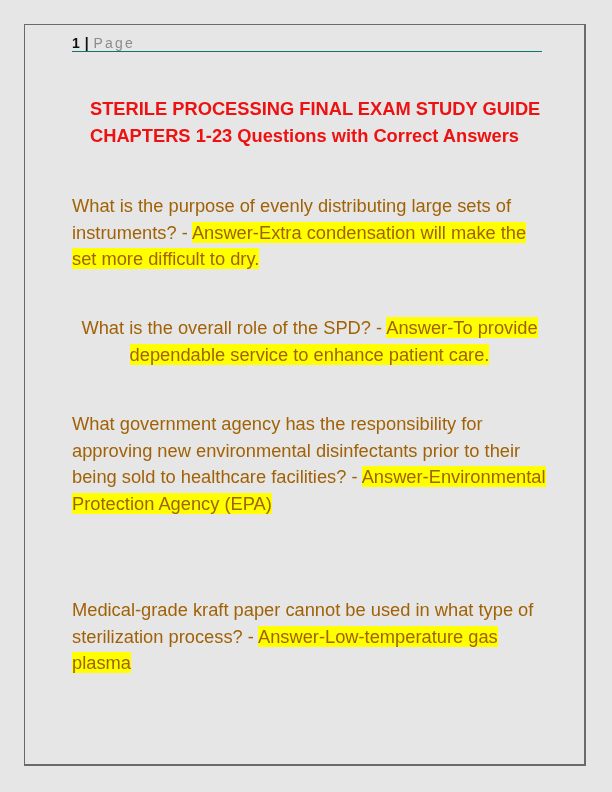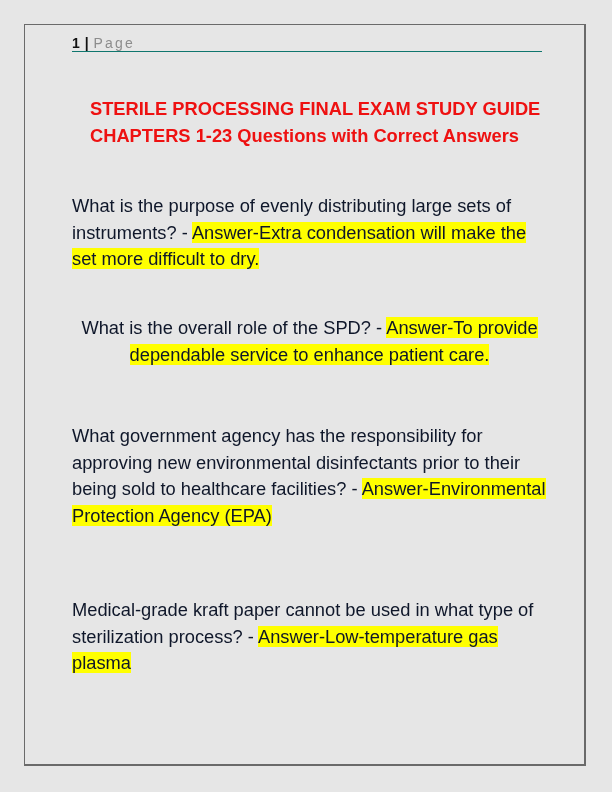--- a/index.html
+++ b/index.html
@@ -50,21 +50,21 @@
     color: #ee1111;
   }
   .qa {
     position: absolute;
     left: 72px;
     width: 475px;
     margin: 0;
     font-family: "Liberation Sans", sans-serif;
     font-size: 18.3px;
     line-height: 26.5px;
-    color: #0f172a;
+    color: #a16207;
   }
   .answer {
     background: #ffff00;
   }
 </style>
 </head>
 <body>
 
 <div class="page"></div>
 
@@ -77,19 +77,19 @@
 <h1 class="title">STERILE PROCESSING FINAL EXAM STUDY GUIDE CHAPTERS 1-23 Questions with Correct Answers</h1>
 
 <p class="qa" style="top:193px;">
   <span>What is the purpose of evenly distributing large sets of instruments? - </span><span class="answer">Answer-Extra condensation will make the set more difficult to dry.</span>
 </p>
 
 <p class="qa" style="top:315px;text-align:center;">
   <span>What is the overall role of the SPD? - </span><span class="answer">Answer-To provide dependable service to enhance patient care.</span>
 </p>
 
-<p class="qa" style="top:411px;margin-top:12px;">
+<p class="qa" style="top:411px;">
   <span>What government agency has the responsibility for approving new environmental disinfectants prior to their being sold to healthcare facilities? - </span><span class="answer">Answer-Environmental Protection Agency (EPA)</span>
 </p>
 
 <p class="qa" style="top:561px;margin-top:36px;">
   <span>Medical-grade kraft paper cannot be used in what type of sterilization process? - </span><span class="answer">Answer-Low-temperature gas plasma</span>
 </p>
 
 </body></html>

